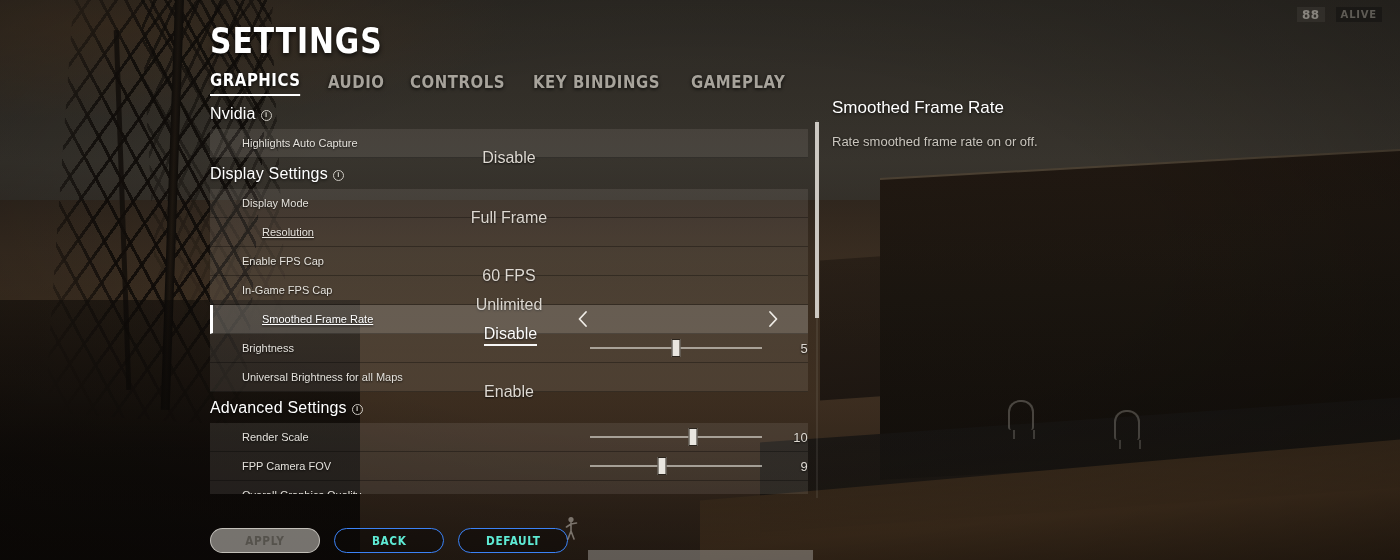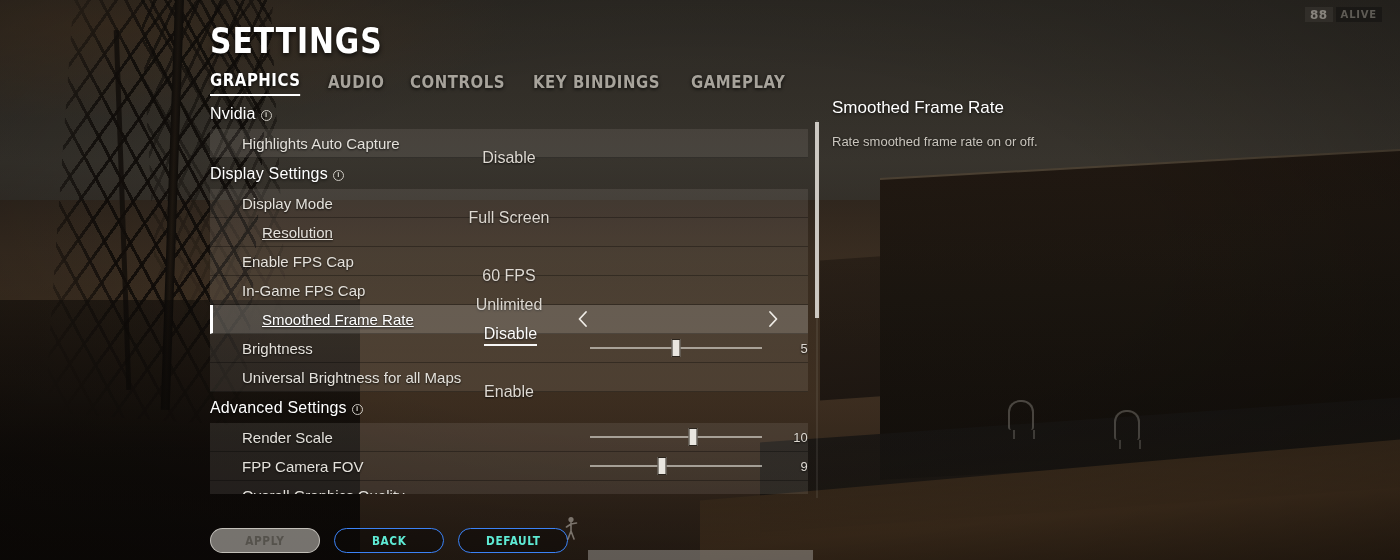--- a/index.html
+++ b/index.html
@@ -115,21 +115,21 @@
     background: radial-gradient(ellipse 90% 95% at 50% 45%, rgba(0,0,0,0) 35%, rgba(0,0,0,0.45) 100%);
   }
   .bg-scrim {
     position: absolute; inset: 0;
     background: linear-gradient(180deg, rgba(20,17,14,0.42) 0%, rgba(20,17,14,0.22) 45%, rgba(12,9,7,0.50) 100%);
   }
 
   
   .alive-badge {
     position: absolute; right: 18px; top: 7px;
-    display: flex; align-items: center; gap: 3px;
+    display: flex; align-items: center; gap: 11px;
     opacity: .55;
   }
   .alive-count {
     background: #3b3833; color: #d9d5cd;
     font-family: "DejaVu Sans", sans-serif;
     font-size: 12px; font-weight: bold; letter-spacing: .5px;
     padding: 2px 5px 1px; line-height: 1;
   }
   .alive-label {
     background: #121110; color: #8e8a82;
@@ -185,21 +185,21 @@
   .row {
     position: relative;
     height: 29px;
     display: flex; align-items: center;
     background: rgba(190,186,178,0.13);
     border-bottom: 1px solid rgba(0,0,0,0.30);
     cursor: pointer;
   }
   .row .row-label {
     color: #e4e1db;
-    font-size: 15px;
+    font-size: 11px;
     padding-left: 32px;
     white-space: nowrap;
     text-shadow: 0 1px 2px rgba(0,0,0,.75);
   }
   .row.indent .row-label { padding-left: 52px; text-decoration: underline; }
 
   .row .row-value {
     position: absolute; left: 0; right: 0;
     text-align: center;
     color: #ded9d2; font-size: 16px;
@@ -361,21 +361,21 @@
         <div class="row-value">Disable</div>
       </div>
       <div class="group-head">
         <span>Display Settings</span>
         <span class="info-icon">
           <span>i</span>
         </span>
       </div>
       <div class="row">
         <div class="row-label">Display Mode</div>
-        <div class="row-value">Full Screen</div>
+        <div class="row-value">Full Frame</div>
       </div>
       <div class="row indent">
         <div class="row-label">Resolution</div>
       </div>
       <div class="row">
         <div class="row-label">Enable FPS Cap</div>
         <div class="row-value">60 FPS</div>
       </div>
       <div class="row">
         <div class="row-label">In-Game FPS Cap</div>

